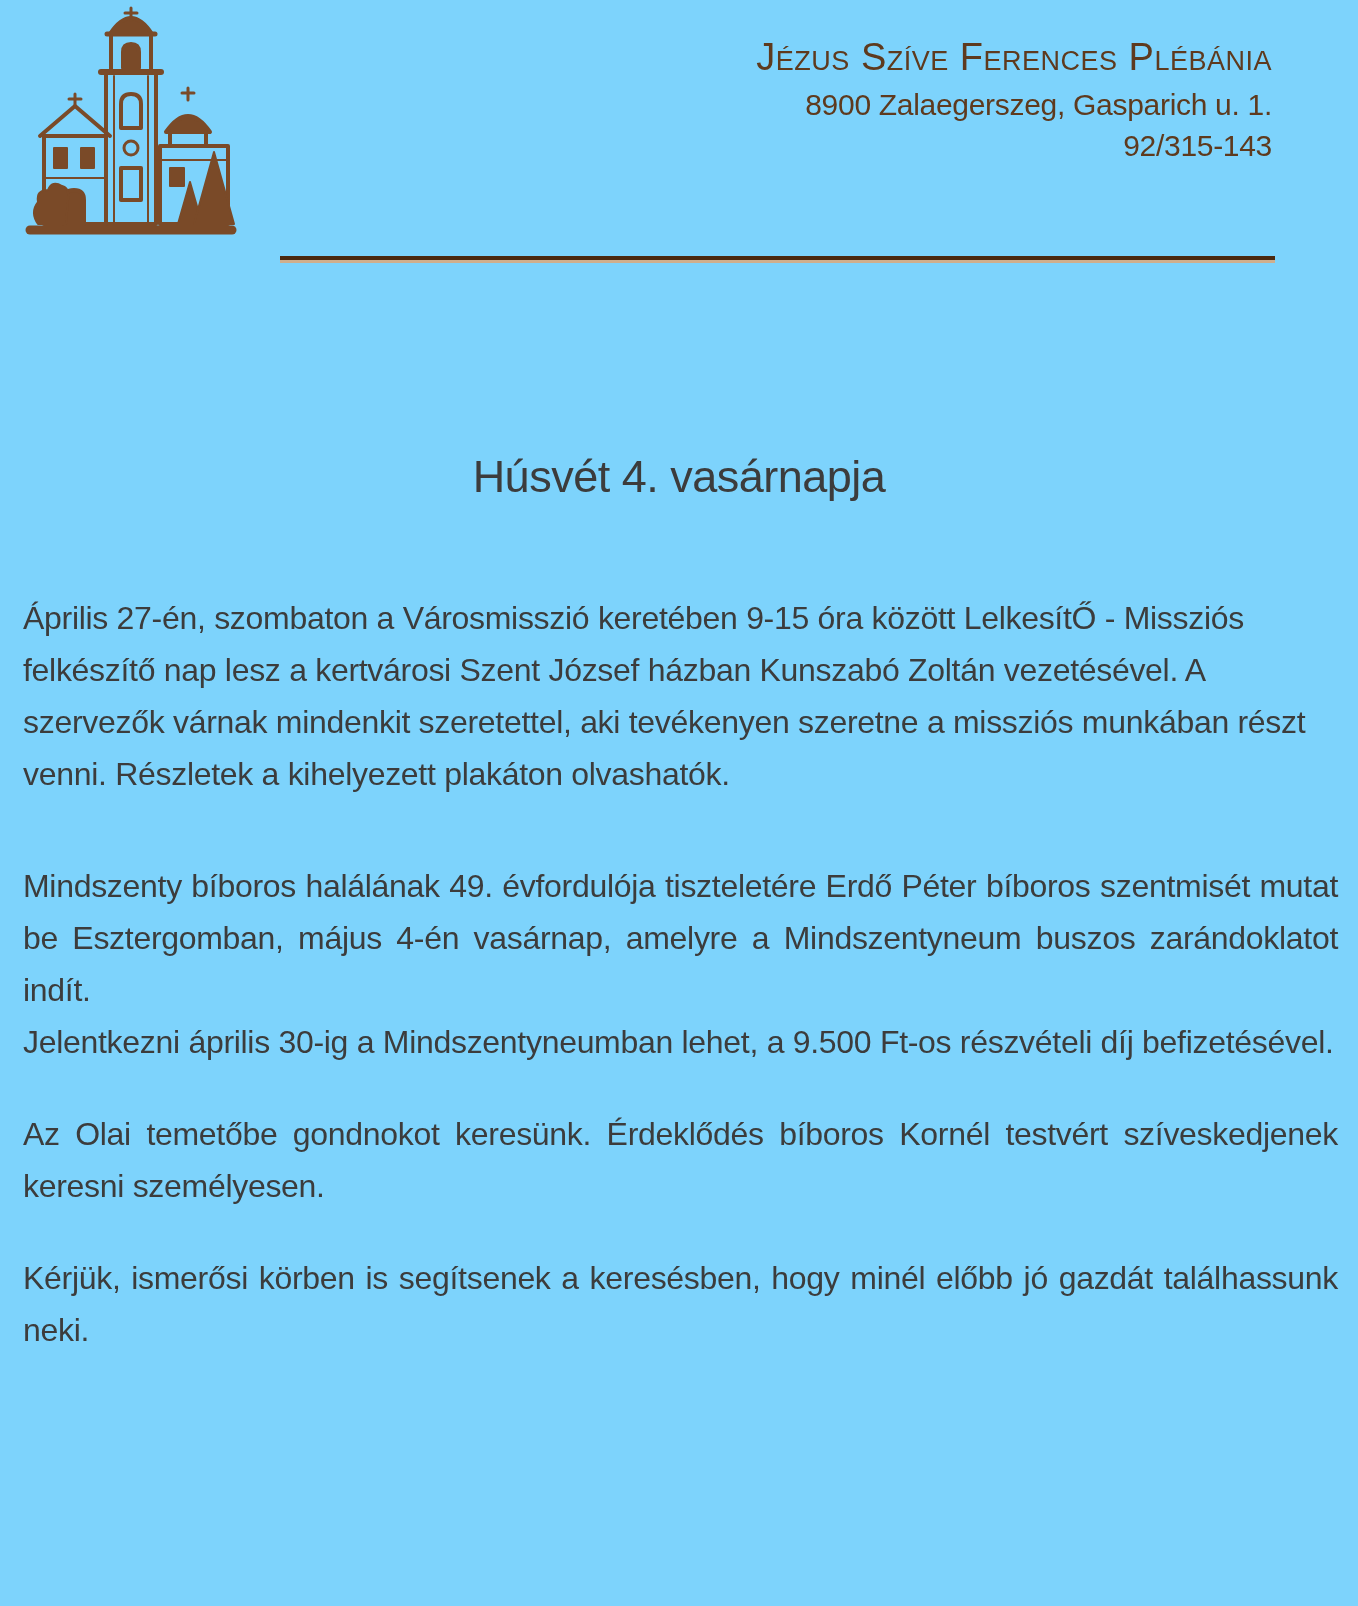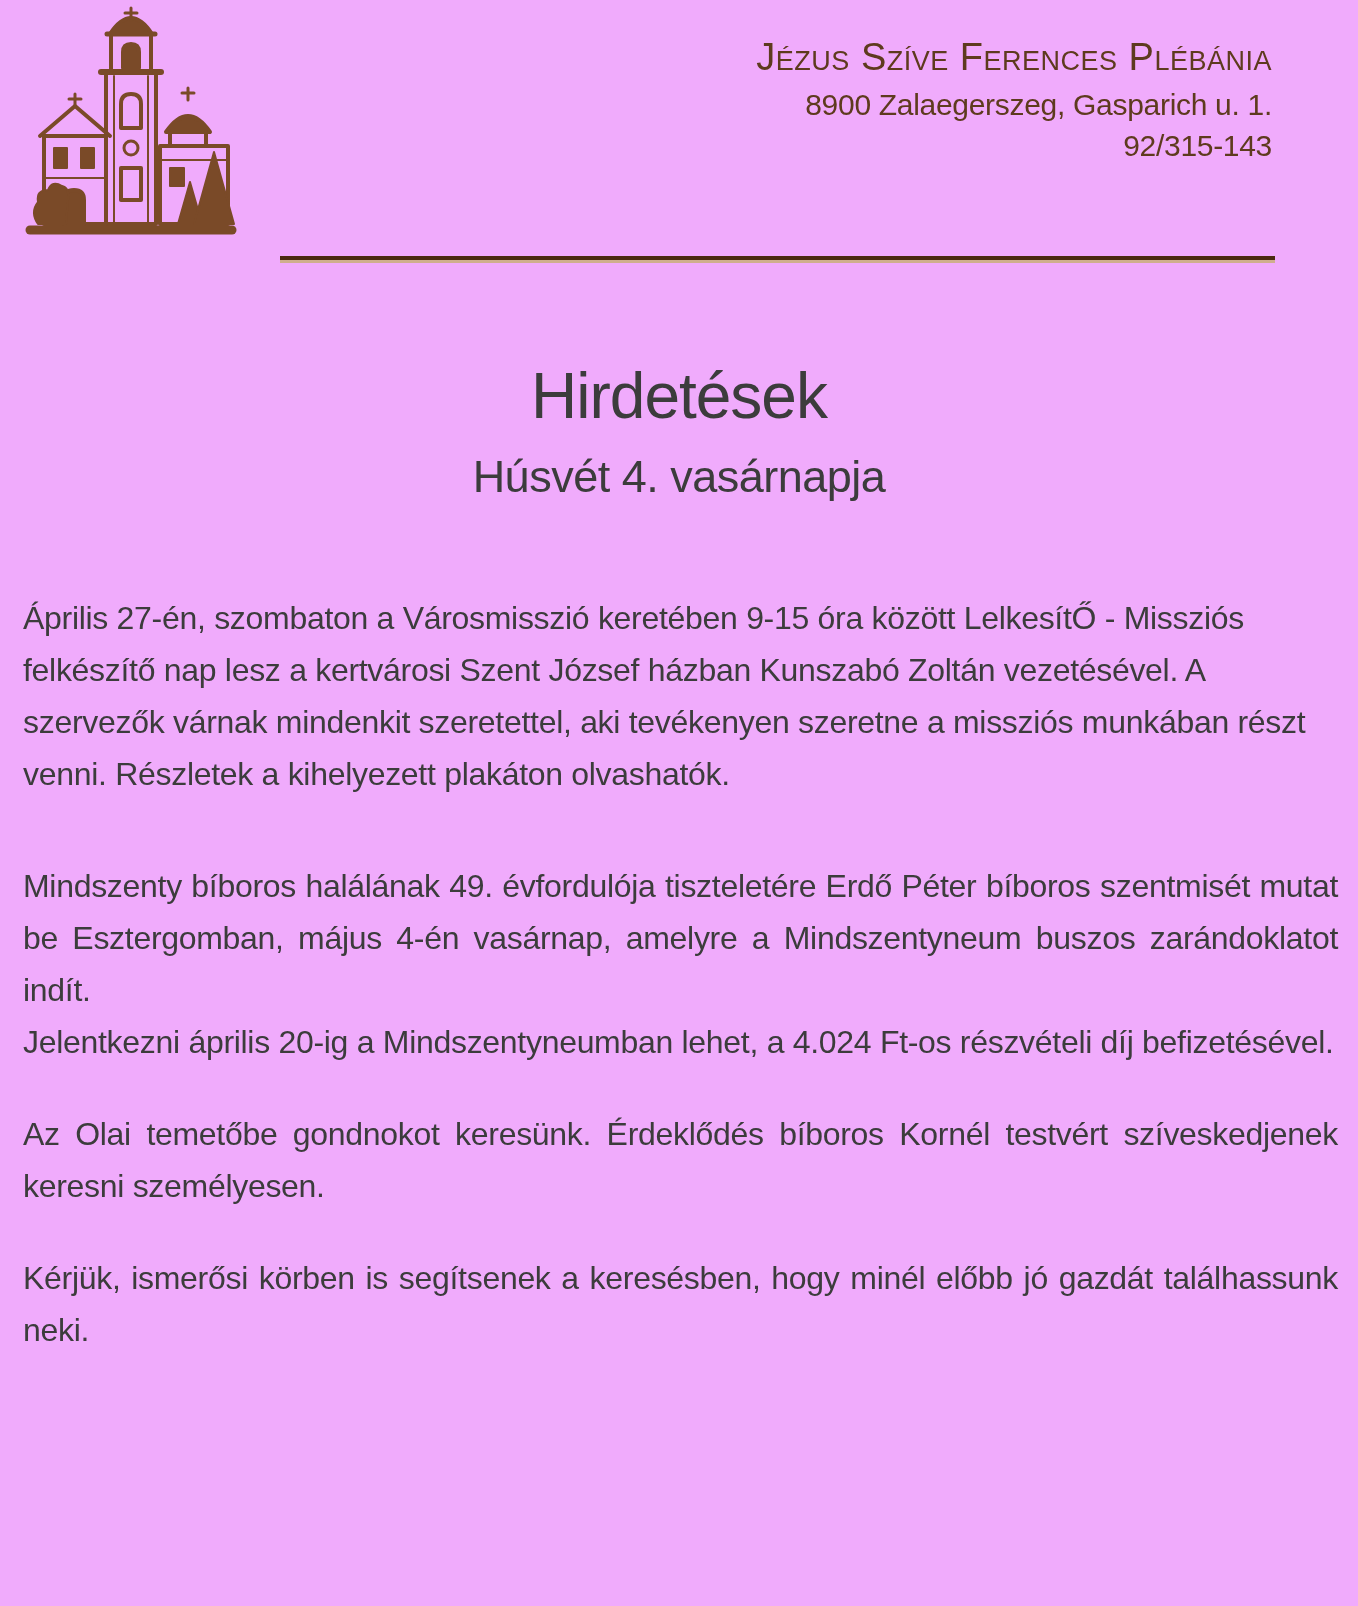--- a/index.html
+++ b/index.html
@@ -1,20 +1,20 @@
 <!DOCTYPE html>
 <html lang="hu"><head>
 <meta charset="utf-8">
 <style>
   html, body { margin: 0; padding: 0; background: #ffffff; }
   .page {
     position: relative;
     width: 1358px;
     height: 1606px;
-    background: #f0abfc;
+    background: #7dd3fc;
     overflow: hidden;
     font-family: "Liberation Sans", sans-serif;
     color: #3c3c3c;
   }
 
   
   .logo-svg { position: absolute; left: 18px; top: 6px; }
 
   .contact {
     position: absolute;
@@ -149,24 +149,23 @@
 
     <div class="contact">
       <div class="parish-name">Jézus Szíve Ferences Plébánia</div>
       <div class="contact-line">8900 Zalaegerszeg, Gasparich u. 1.</div>
       <div class="contact-line">92/315-143</div>
     </div>
 
     <div class="rule"></div>
   </header>
 
-  <h1 class="doc-title">Hirdetések</h1>
   <h2 class="doc-subtitle">Húsvét 4. vasárnapja</h2>
 
   <main class="content">
     <p class="p-1">Április 27-én, szombaton a Városmisszió keretében 9-15 óra között LelkesítŐ - Missziós felkészítő nap lesz a kertvárosi Szent József házban Kunszabó Zoltán vezetésével. A szervezők várnak mindenkit szeretettel, aki tevékenyen szeretne a missziós munkában részt venni. Részletek a kihelyezett plakáton olvashatók.</p>
     <p class="p-2 al-justify">Mindszenty bíboros halálának 49. évfordulója tiszteletére Erdő Péter bíboros szentmisét mutat be Esztergomban, május 4-én vasárnap, amelyre a Mindszentyneum buszos zarándoklatot indít.</p>
-    <p class="p-3 al-justify">Jelentkezni április 20-ig a Mindszentyneumban lehet, a 4.024 Ft-os részvételi díj befizetésével.</p>
+    <p class="p-3 al-justify">Jelentkezni április 30-ig a Mindszentyneumban lehet, a 9.500 Ft-os részvételi díj befizetésével.</p>
     <p class="p-4 al-justify">Az Olai temetőbe gondnokot keresünk. Érdeklődés bíboros Kornél testvért szíveskedjenek keresni személyesen.</p>
     <p class="p-6 al-justify">Kérjük, ismerősi körben is segítsenek a keresésben, hogy minél előbb jó gazdát találhassunk neki.</p>
   </main>
 
 </div>
 
 </body></html>

